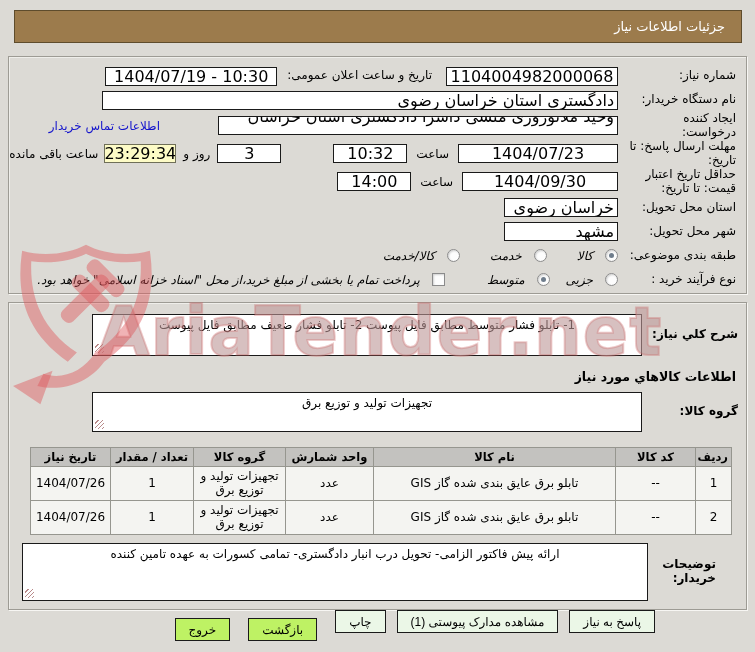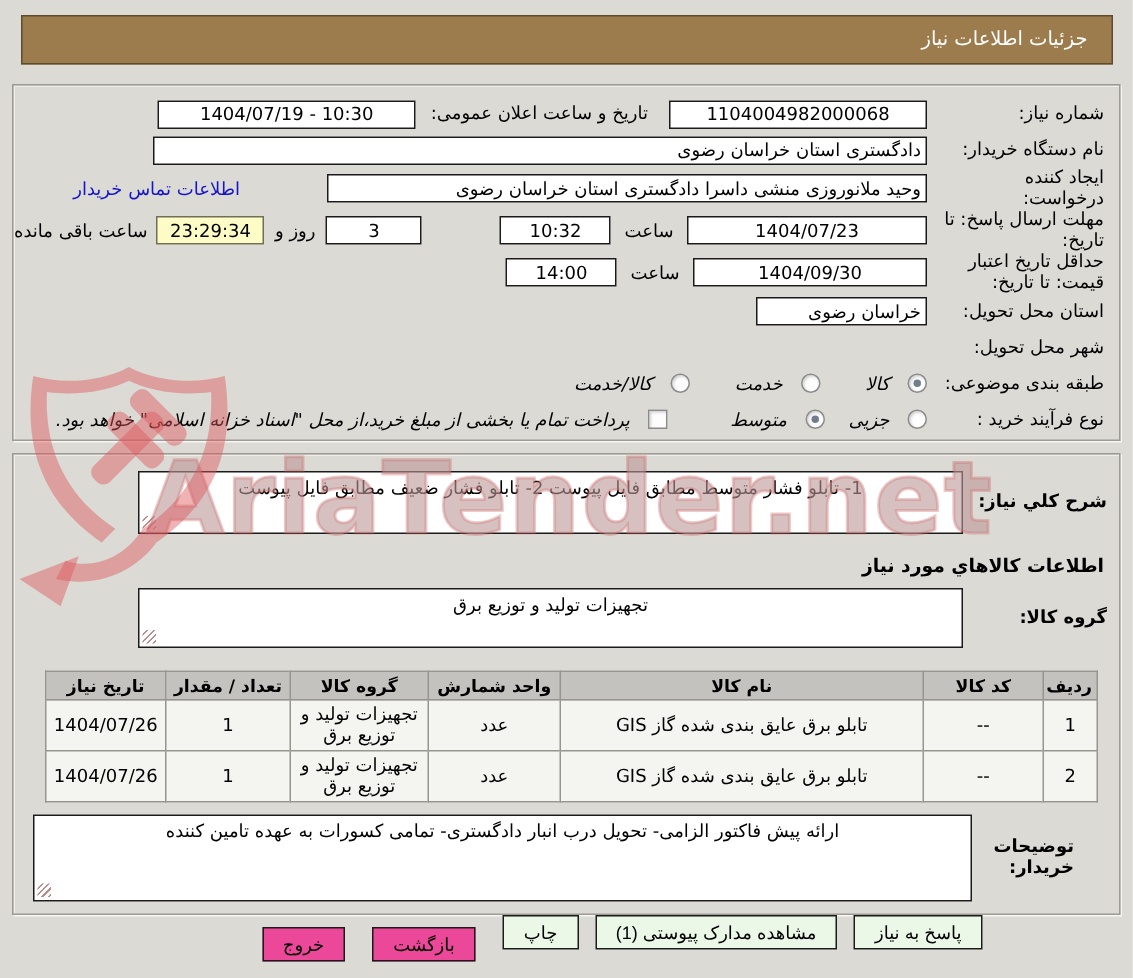--- a/index.html
+++ b/index.html
@@ -24,21 +24,21 @@
   #gbox-top { top:56px; height:238px; padding-top:7px; }
   #gbox-main { top:302px; height:308px; }
   
   .frow { display:flex; align-items:center; min-height:24px; padding-right:10px; }
   .frow.tall { min-height:28px; }
   .lbl { width:118px; text-align:right; padding-left:8px; line-height:1.15; flex:none; }
   .lbl2 { line-height:1.15; }
   .inp {
     height:19px; background:#fff; border:1px solid #1a1a1a;
     display:flex; align-items:center; overflow:hidden; flex:none;
-    padding:0 3px; font-size:12px;
+    padding:0 3px; font-size:16px;
   }
   .inp.center { justify-content:center; }
   .inp.rt { justify-content:flex-start; } 
   .ltr { direction:ltr; unicode-bidi:isolate; }
   .link { color:#1414cc; cursor:pointer; }
   
   .opt { display:flex; align-items:center; gap:12px; flex:none;font-style:italic; }
   .radio {
     width:13px; height:13px; border-radius:50%; background:#fdfdfd;
     border:1px solid #8b8b8b; position:relative; flex:none;
@@ -76,21 +76,21 @@
   table.goods td { height:32px; line-height:1.2; }
   table.goods { border:1px solid #6e6e68; }
   
   .btnrow {
     position:absolute; bottom:11px; right:100px; display:flex; align-items:center; gap:11px;
   }
   .btn {
     height:23px; border:1px solid #1a1a1a; display:flex; align-items:center;
     padding:0 13px; font-size:12px; background:#ebf7e7; cursor:pointer; flex:none;
   }
-  .btn.pink { background:#ec4899;margin-top:16px; }
+  .btn.pink { background:#bef264;margin-top:16px; }
   .sp { margin-right:7px; }
   
   .wm { position:absolute; inset:0; pointer-events:none; z-index:10; }
   .wm-text {
     position:absolute; top:293px; left:45px; width:670px; text-align:center;
     direction:ltr; font-family:"DejaVu Sans", sans-serif; font-weight:bold;
     font-size:67px; letter-spacing:1px; white-space:nowrap;
     color:rgba(188,182,182,0.40);
     -webkit-text-stroke:2px rgba(201,96,96,0.30);
     text-shadow:0 0 1px rgba(196,92,92,0.35);
@@ -144,20 +144,21 @@
       <span class="inp center ltr" style="width:74px; margin-right:9px;">14:00</span>
     </div>
 
     <div class="frow">
       <span class="lbl">استان محل تحویل:</span>
       <span class="inp rt" style="width:114px;">خراسان رضوی</span>
     </div>
 
     <div class="frow">
       <span class="lbl">شهر محل تحویل:</span>
+      <span class="inp rt" style="width:114px;">مشهد</span>
     </div>
 
     <div class="frow">
       <span class="lbl">طبقه بندی موضوعی:</span>
       <span class="opt">
         <span class="radio checked"></span>
         <span>کالا</span>
       </span>
       <span class="opt" style="margin-right:30px;">
         <span class="radio"></span>

